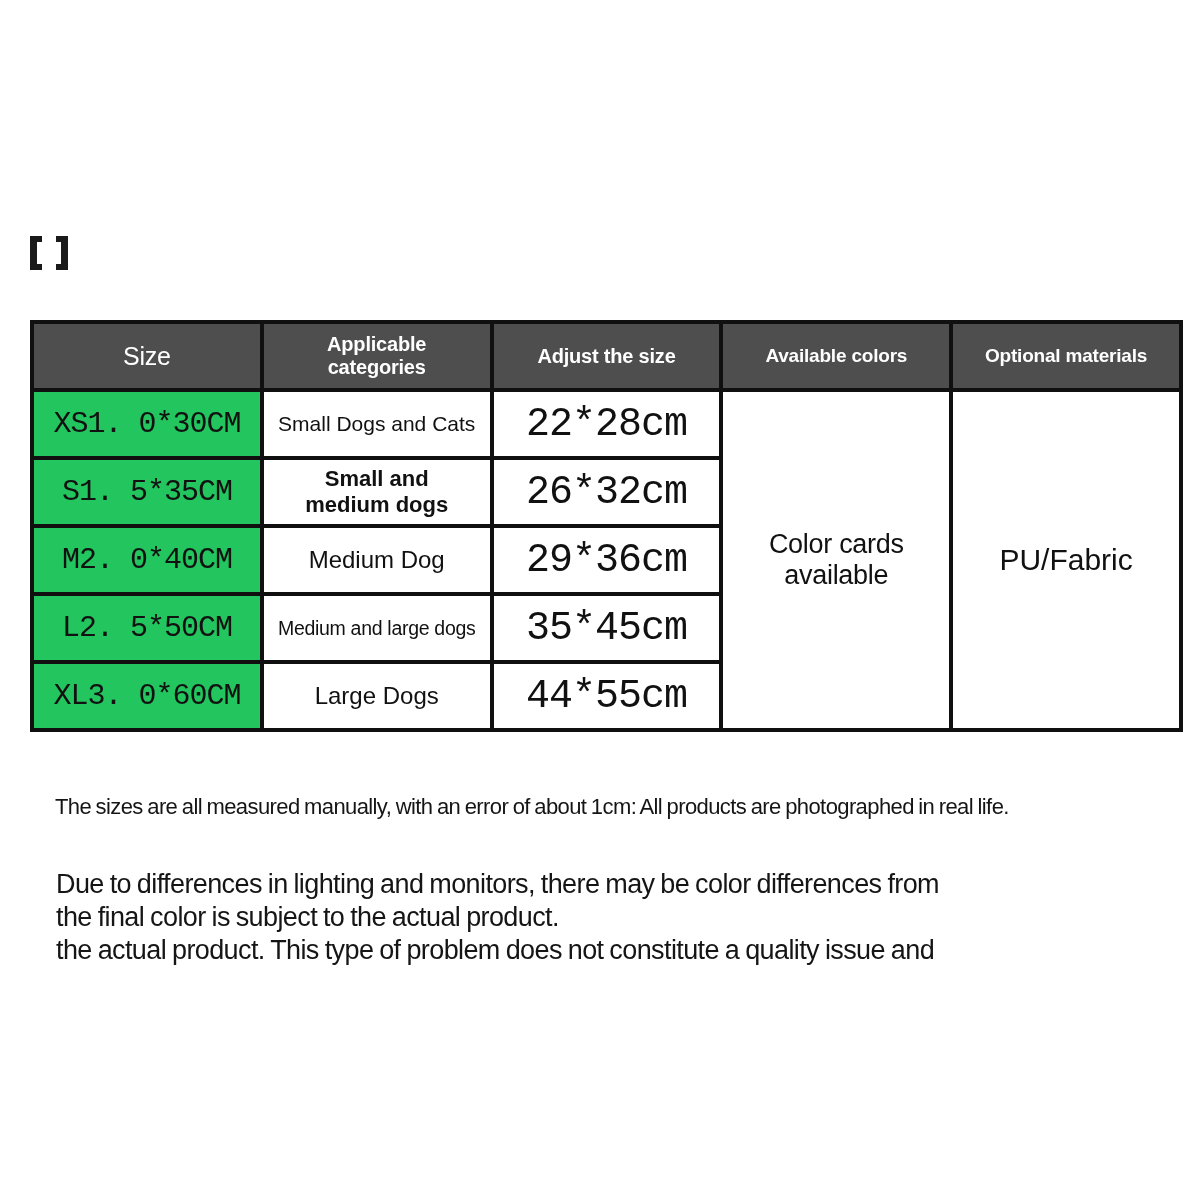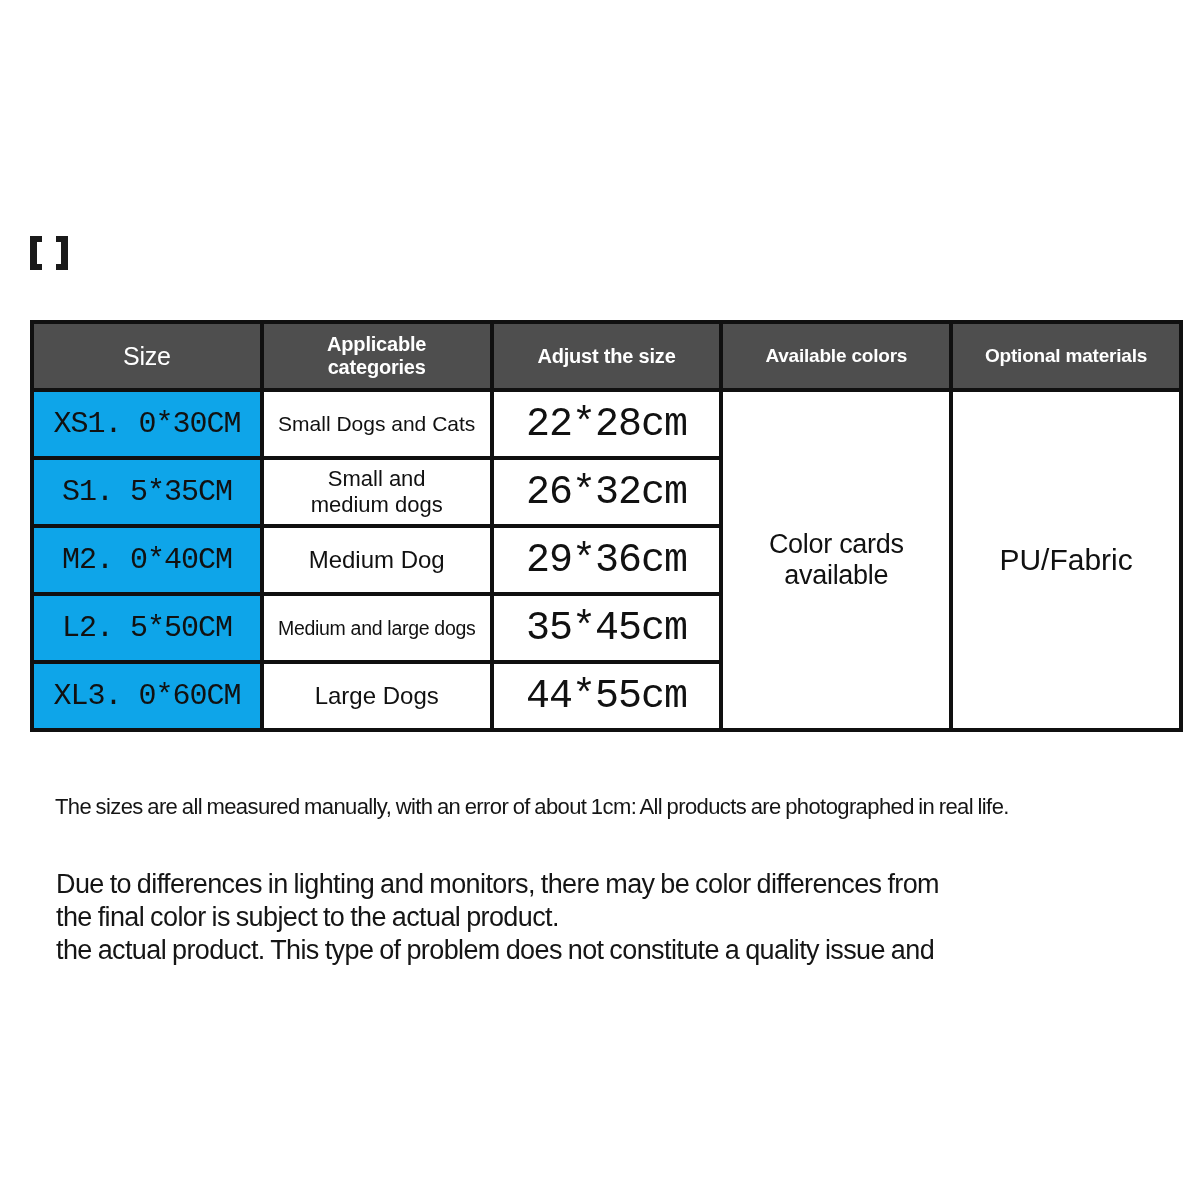--- a/index.html
+++ b/index.html
@@ -48,31 +48,31 @@
   th{
     background:#4e4e4e;color:#ffffff;
     font-weight:bold;font-size:20px;letter-spacing:-0.2px;
     line-height:1.15;
   }
   th:nth-child(1){font-size:25px;font-weight:500;}
   th:nth-child(2) span{display:inline-block;max-width:130px;}
   th:nth-child(4),th:nth-child(5){font-size:19px;}
 
   .size-cell{
-    background:#0ea5e9;
+    background:#22c55e;
     font-family:"Liberation Mono", monospace;
     font-size:30px;letter-spacing:-1px;white-space:nowrap;
   }
   .adjust-cell{
     font-family:"Liberation Mono", monospace;
     font-size:40px;letter-spacing:-1px;white-space:nowrap;
   }
   .cat-cell{font-size:22px;line-height:1.18;}
   tbody tr:nth-child(1) .cat-cell{font-size:21px;}
-  tbody tr:nth-child(2) .cat-cell span{display:inline-block;max-width:150px;}
+  tbody tr:nth-child(2) .cat-cell span{display:inline-block;max-width:150px;font-weight:bold;}
   tbody tr:nth-child(3) .cat-cell{font-size:24px;}
   tbody tr:nth-child(4) .cat-cell{font-size:19.5px;letter-spacing:-0.3px;}
   tbody tr:nth-child(5) .cat-cell{font-size:24px;}
   .colors-cell{font-size:27px;letter-spacing:-0.3px;}
   .materials-cell{font-size:30px;}
 
   
   .note{
     position:absolute;left:55px;top:794px;
     font-size:22px;letter-spacing:-0.6px;word-spacing:-1px;

